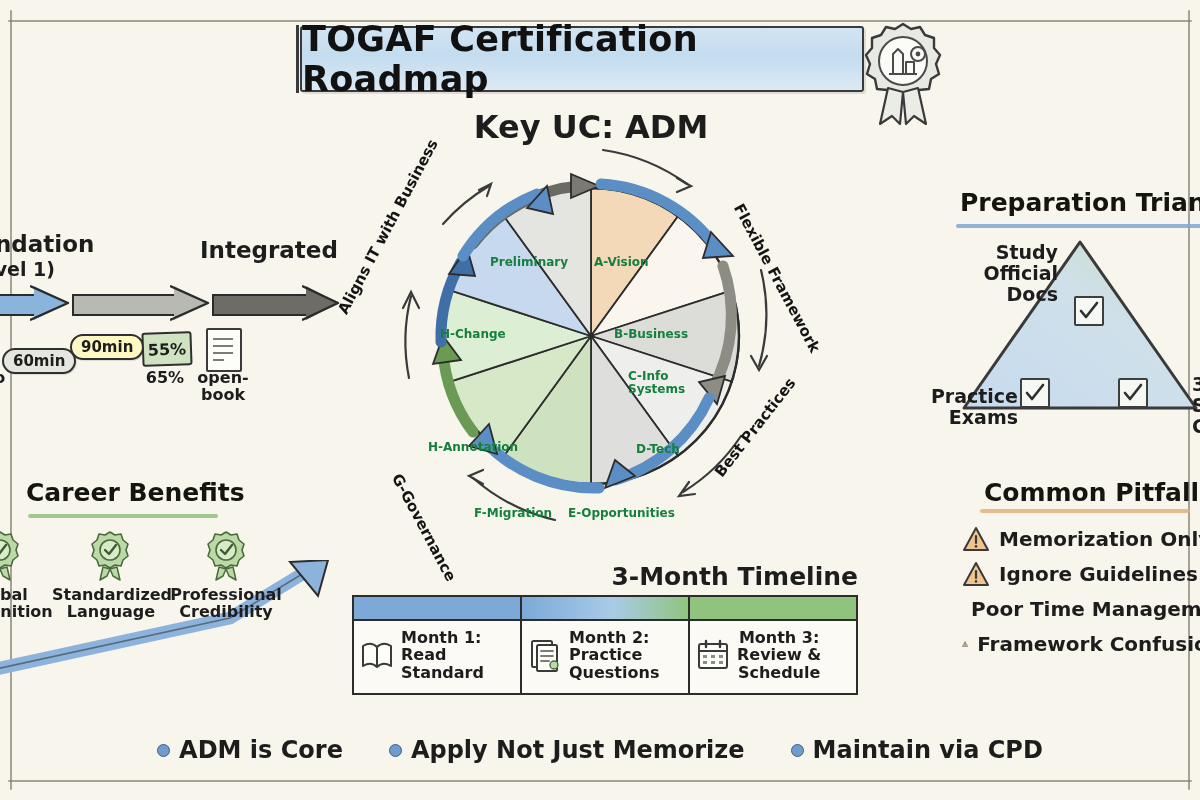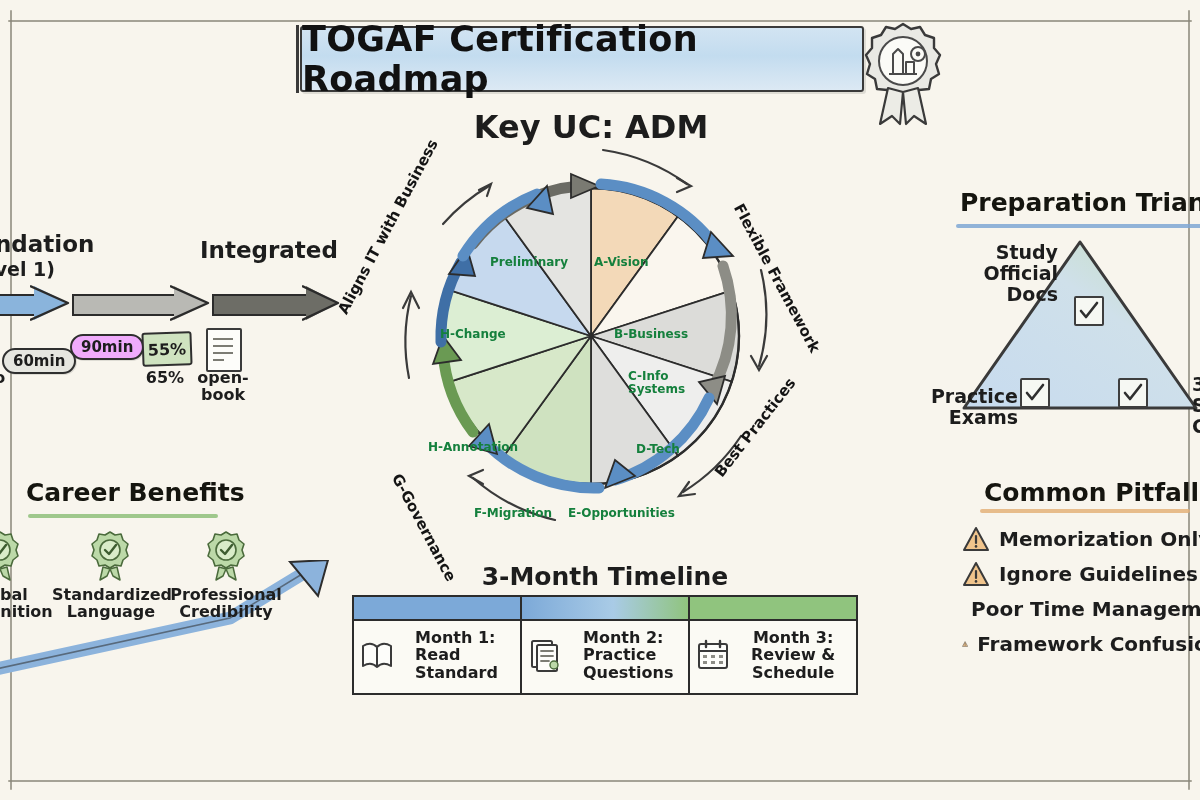--- a/index.html
+++ b/index.html
@@ -71,23 +71,23 @@
   .tri-lab{position:absolute;font-size:19px;font-weight:700;text-align:right;line-height:1.1;white-space:nowrap;}
   .chk{position:absolute;width:26px;height:26px;border:2px solid #3e3e3e;border-radius:2px;background:#f6f8f3;}
 
   
   #pitfalls{position:absolute;left:962px;top:478px;width:260px;height:220px;}
   .pf-row{display:flex;align-items:center;gap:9px;height:35px;}
   .pf-txt{font-size:20px;font-weight:700;white-space:nowrap;}
 
   
   #timeline{position:absolute;left:352px;top:562px;width:506px;height:140px;}
-  #tl-title{text-align:center;font-size:25px;font-weight:700;margin-bottom:4px;}
+  #tl-title{text-align:right;font-size:25px;font-weight:700;margin-bottom:4px;}
   #tl-box{position:relative;border:2px solid #2c2c2c;height:96px;display:flex;background:#fbfaf4;}
-  .tl-cell{flex:1;position:relative;border-right:2px solid #2c2c2c;display:flex;align-items:center;gap:21px;padding:0 6px;}
+  .tl-cell{flex:1;position:relative;border-right:2px solid #2c2c2c;display:flex;align-items:center;gap:7px;padding:0 6px;}
   .tl-cell:last-child{border-right:0;text-align:center;}
   .tl-bar{position:absolute;left:0;right:0;top:0;height:22px;border-bottom:2px solid #2c2c2c;}
   .tl-ic{width:34px;height:34px;flex:0 0 34px;margin-top:20px;}
   .tl-txt{font-size:16px;font-weight:700;line-height:1.1;margin-top:20px;white-space:nowrap;}
 
   
   #takeaways{position:absolute;left:0;right:0;bottom:36px;display:flex;justify-content:center;gap:46px;align-items:center;}
   .tk{display:flex;align-items:center;gap:9px;}
   .tk-dot{width:11px;height:11px;border-radius:50%;background:#6f9ccd;border:1.5px solid #3b5f8a;}
   .tk-txt{font-size:24px;font-weight:700;white-space:nowrap;}
@@ -143,21 +143,21 @@
       <div class="shaft" style="width:94px;background:#6d6d66;"></div>
       <div class="head" style="left:94px;border-left:32px solid #6d6d66;"></div>
       <svg style="position:absolute;left:90px;top:-1px;" width="38" height="36" viewBox="0 0 38 36">
         <path d="M0 1 36 18 0 35" fill="none" stroke="#2b2b2b" stroke-width="2.4" stroke-linejoin="round"></path>
       </svg>
     </div>
 
     <div class="cap" style="left:-18px;top:138px;width:110px;">scenario</div>
 
     <div class="pill" style="left:72px;top:102px;background:#e6e6e0;margin-top:14px;">60min</div>
-    <div class="pill" style="left:140px;top:102px;background:#f0abfc;">90min</div>
+    <div class="pill" style="left:140px;top:102px;background:#fef9c3;">90min</div>
 
     <div class="tag55">55%</div>
     <div class="cap" style="left:208px;top:138px;width:54px;">65%</div>
 
     <div class="doc-ic">
       <i style="top:8px"></i>
         <i style="top:15px"></i>
         <i style="top:22px"></i>
         <i style="top:29px;right:16px"></i>
     </div>
@@ -386,14 +386,28 @@
               <rect x="23" y="23" width="4" height="3"></rect>
             </g>
         </svg>
         <div class="tl-txt" style="white-space:pre-line;">Month 3:
 Review &amp;
 Schedule</div>
       </div>
     </div>
   </div>
 
+  <div id="takeaways">
+    <div class="tk">
+      <span class="tk-dot"></span>
+      <span class="tk-txt">ADM is Core</span>
+    </div>
+    <div class="tk">
+      <span class="tk-dot"></span>
+      <span class="tk-txt">Apply Not Just Memorize</span>
+    </div>
+    <div class="tk">
+      <span class="tk-dot"></span>
+      <span class="tk-txt">Maintain via CPD</span>
+    </div>
+  </div>
 
 </div>
 
 </body></html>

